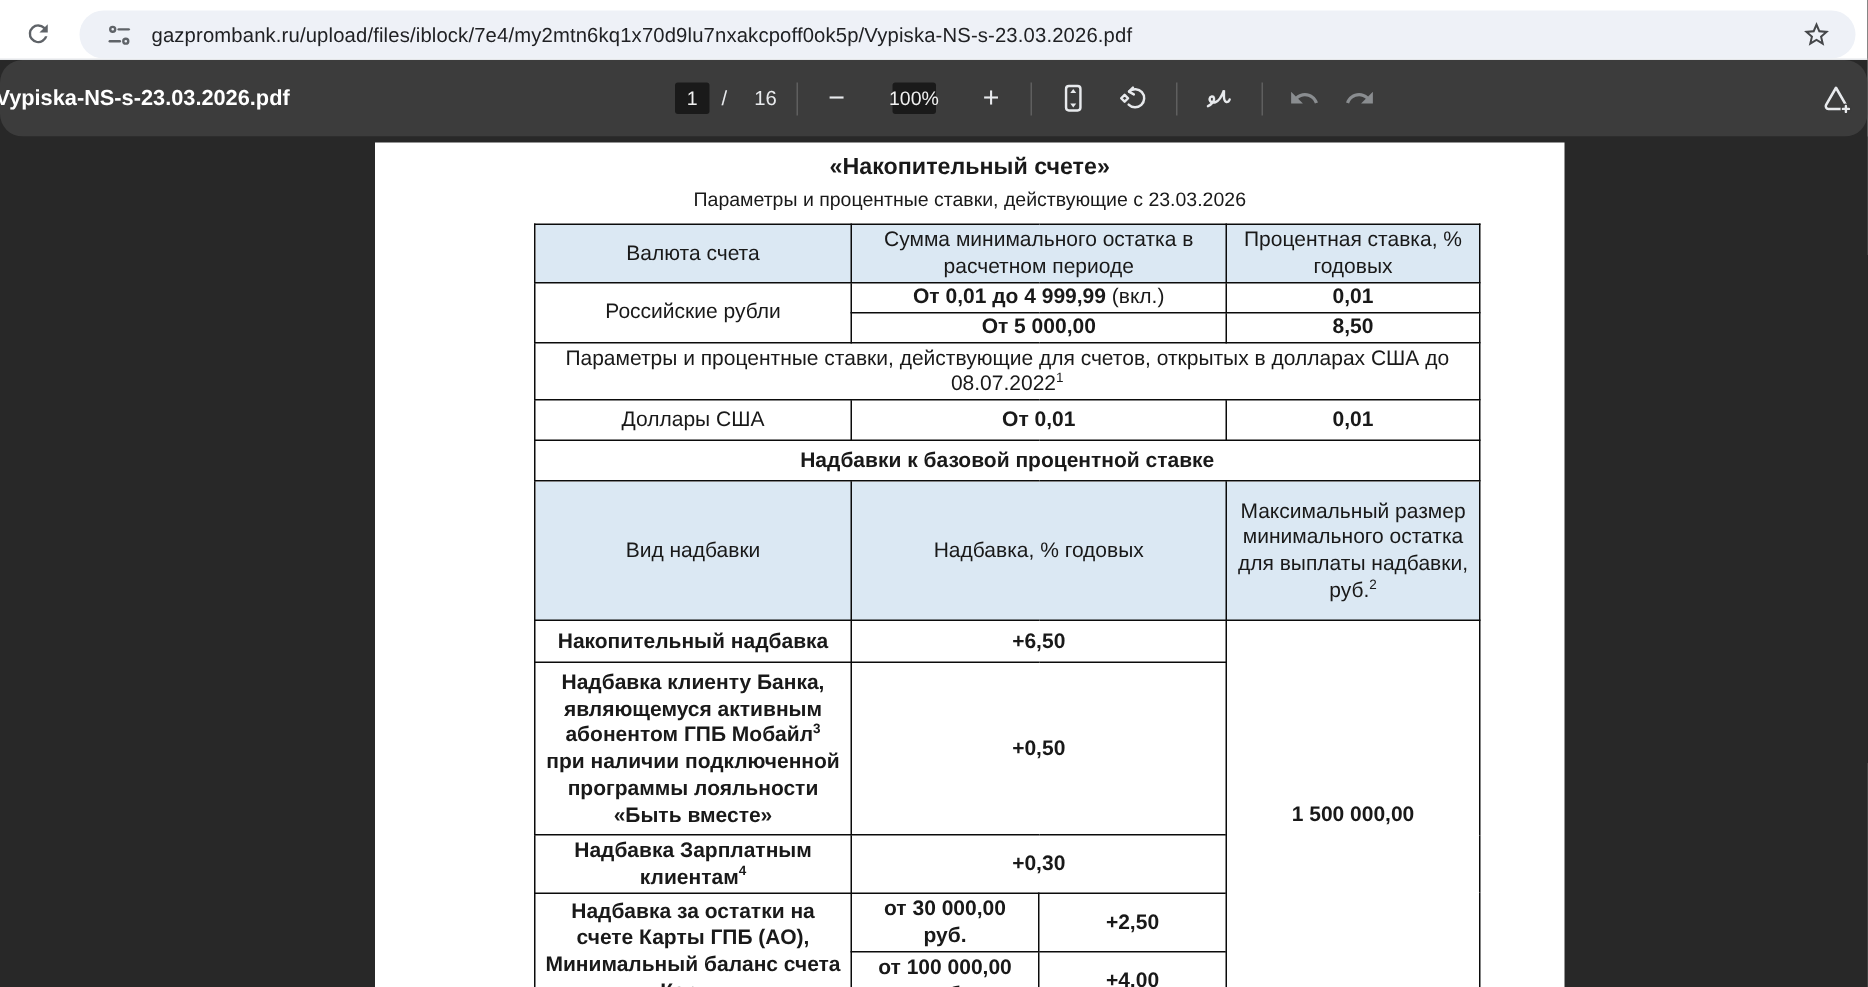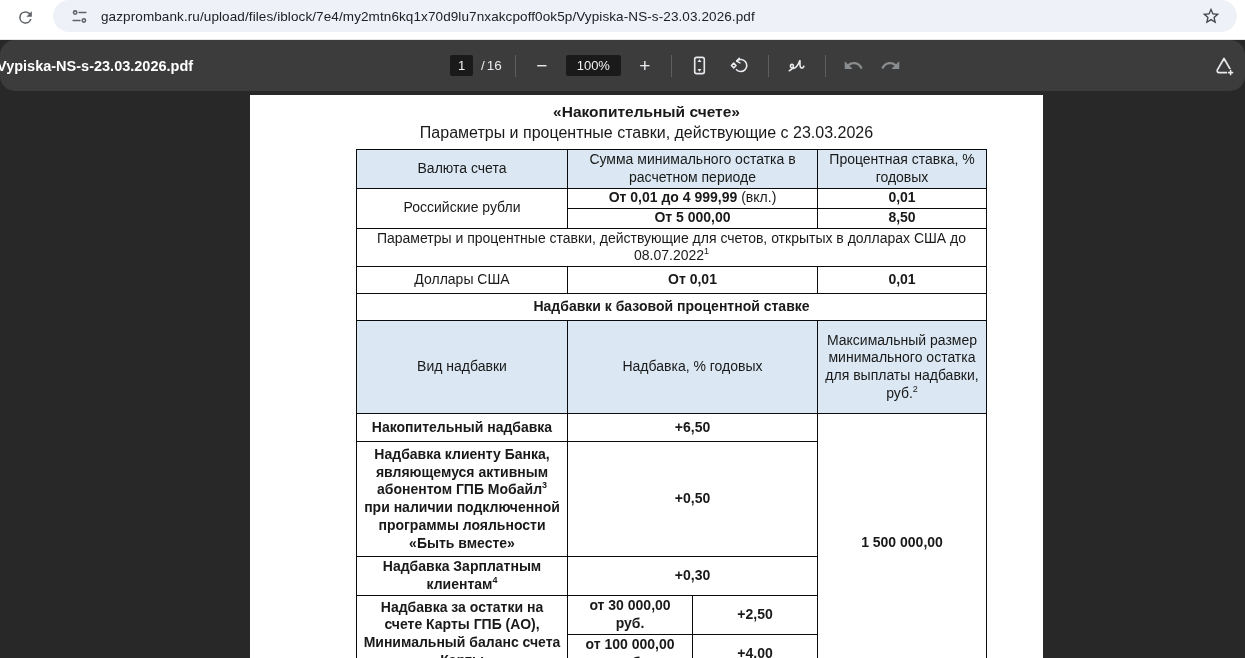--- a/index.html
+++ b/index.html
@@ -1,51 +1,51 @@
 <!DOCTYPE html>
 <html><head>
 <meta charset="utf-8">
 <style>
   * { margin:0; padding:0; box-sizing:border-box; }
   html,body { width:1245px; height:658px; overflow:hidden; background:#282828;
               font-family:"Liberation Sans", sans-serif; }
   .browser-bar { height:40px; background:#ffffff; border-bottom:1px solid #e4e6e9;
-                 display:flex; align-items:flex-start; padding:0 8px; }
+                 display:flex; align-items:flex-end; padding:0 8px; }
   .icon-btn { display:flex; align-items:center; justify-content:center; cursor:pointer; }
   .reload { width:34px; height:34px; margin-right:11px; }
   .omnibox { flex:1; height:32px; background:#eef1f7; border-radius:16px;
              display:flex; align-items:center; padding:0 13px; }
   .tune { width:26px; height:26px; margin-right:9px; }
   .url-text { font-size:13.5px; color:#202124; letter-spacing:.1px; white-space:nowrap;
               overflow:hidden; flex:1; }
   .star { width:26px; height:26px; margin-left:auto; }
 
   .pdf-toolbar { height:51px; background:#3c3c3c; position:relative;
                  display:flex; align-items:center;border-radius:15px; }
   .filename { position:absolute; left:-3px; top:0; height:100%; display:flex; align-items:center;
               color:#ffffff; font-size:14.5px; font-weight:700; white-space:nowrap; }
   .controls { position:absolute; left:450px; top:0; height:100%;
               display:flex; align-items:center; }
   .dark-box { background:#1a1a1a; color:#f1f1f1; border-radius:2px; height:21px;
               display:flex; align-items:center; justify-content:center; font-size:13px; }
   .page-box { width:23px; }
-  .zoom-box { width:55px; margin:0 11px; }
+  .zoom-box { width:29px; margin:0 24px; }
   .slash-total { color:#e8eaed; font-size:13.5px; margin-left:8px; }
   .sep { width:1px; height:22px; background:#5f5f5f; margin:0 13px; }
   .tb-btn { width:30px; height:30px; }
   .glyph-btn { color:#e8eaed; font-size:19px; line-height:1; width:26px; height:26px; }
   .toolbar-right { position:absolute; right:6px; top:0; height:100%;
                    display:flex; align-items:center; }
 
   .viewer { position:absolute; top:91px; left:0; right:0; bottom:0; background:#282828; }
   .doc-page { position:absolute; left:250px; top:4px; width:793px; height:620px;
               background:#ffffff; color:#191919; }
   .doc-title { margin-top:6px; text-align:center; font-size:15.5px; font-weight:700;
                line-height:21px; }
-  .doc-subtitle { text-align:center; font-size:16px; line-height:22px; }
+  .doc-subtitle { text-align:center; font-size:13px; line-height:22px; }
   table { border-collapse:collapse; table-layout:fixed; width:630px;
           margin:5px 0 0 106px; }
   td { border:1.5px solid #0b0b0b; font-size:14px; line-height:1.27; text-align:center;
        vertical-align:middle; padding:1px 6px; color:#191919; overflow:hidden; }
   .hdr { background:#dbe8f3; font-weight:400; }
   .b { font-weight:700; }
   .norm { font-weight:400; }
   sup { font-size:9px; line-height:0; }
 </style>
 </head>
@@ -74,21 +74,21 @@
     </div>
   </div>
 </div>
 
 <div class="pdf-toolbar">
   <div class="filename">Vypiska-NS-s-23.03.2026.pdf</div>
 
   <div class="controls">
     <div class="dark-box page-box">1</div>
     <span class="slash-total">/</span>
-    <span class="slash-total" style="margin-left:2px;">16</span>
+    <span class="slash-total" style="margin-left:18px;">16</span>
 
     <div class="sep"></div>
 
     <div class="icon-btn glyph-btn">−</div>
     <div class="dark-box zoom-box">100%</div>
     <div class="icon-btn glyph-btn">+</div>
 
     <div class="sep"></div>
 
     <div class="icon-btn tb-btn">

